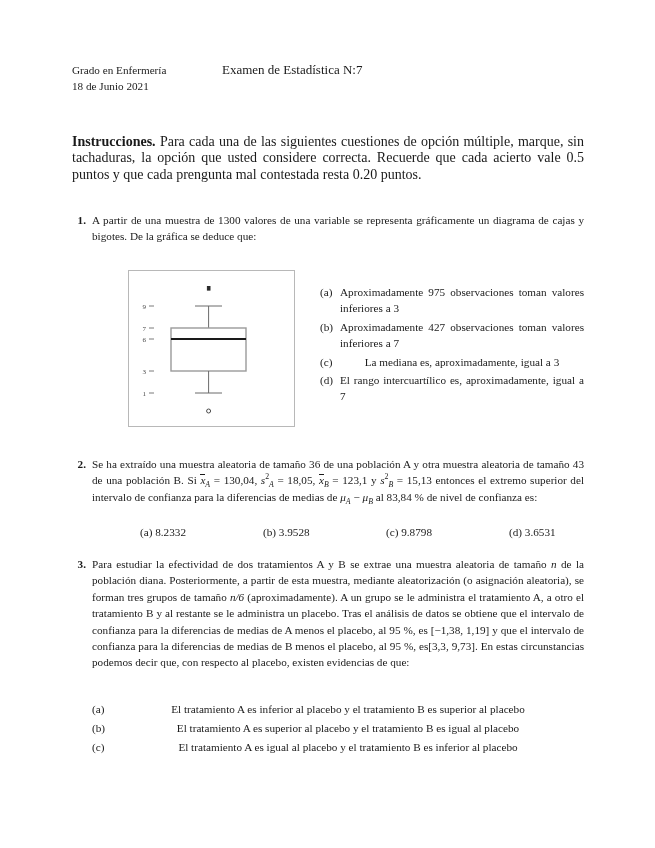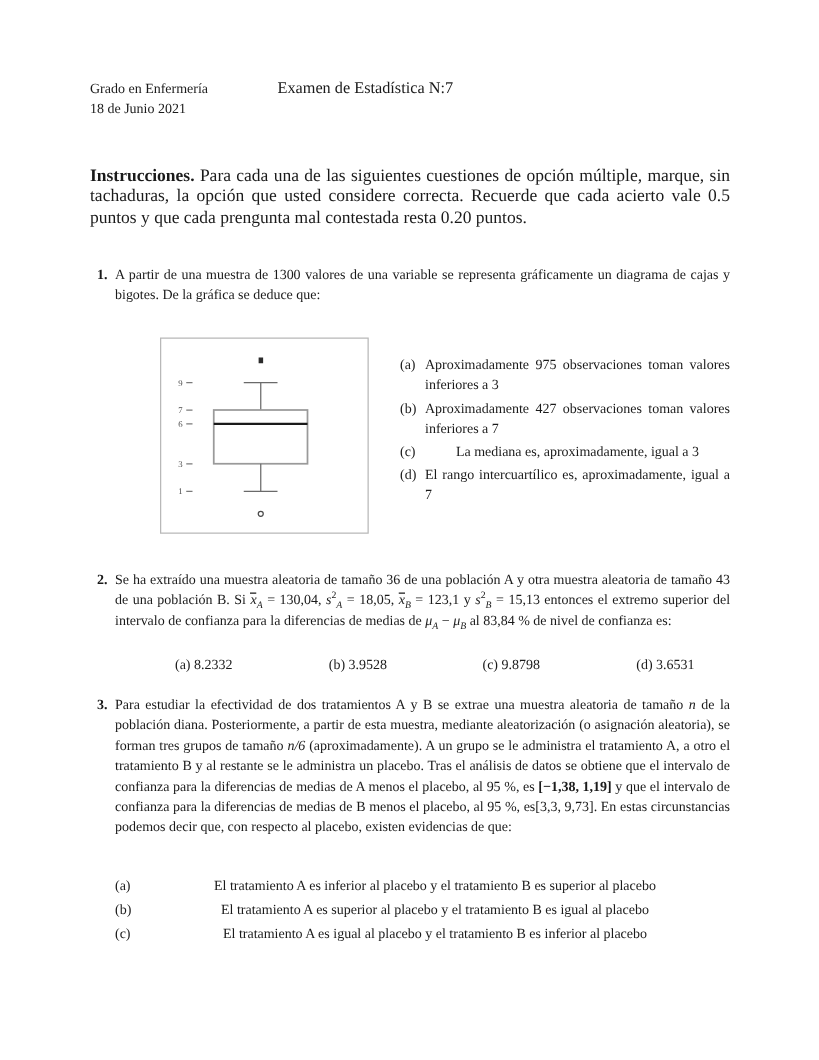--- a/index.html
+++ b/index.html
@@ -176,21 +176,21 @@
     border-top: 1px solid #1a1a1a;
     line-height: 1;
     padding-top: 0px;
     font-style: italic;
   }
   sub, sup {
     font-size: 0.7em;
     line-height: 0;
   }
   sub { font-style: italic; }
-  .bnum { font-weight: bold; }
+  .bnum { font-weight: normal; }
 </style>
 </head>
 <body>
 
 <div class="page">
 
   <div class="header">
     <div class="hdr-row">
       <div class="hdr-left">
         <div>Grado en Enfermería</div>

